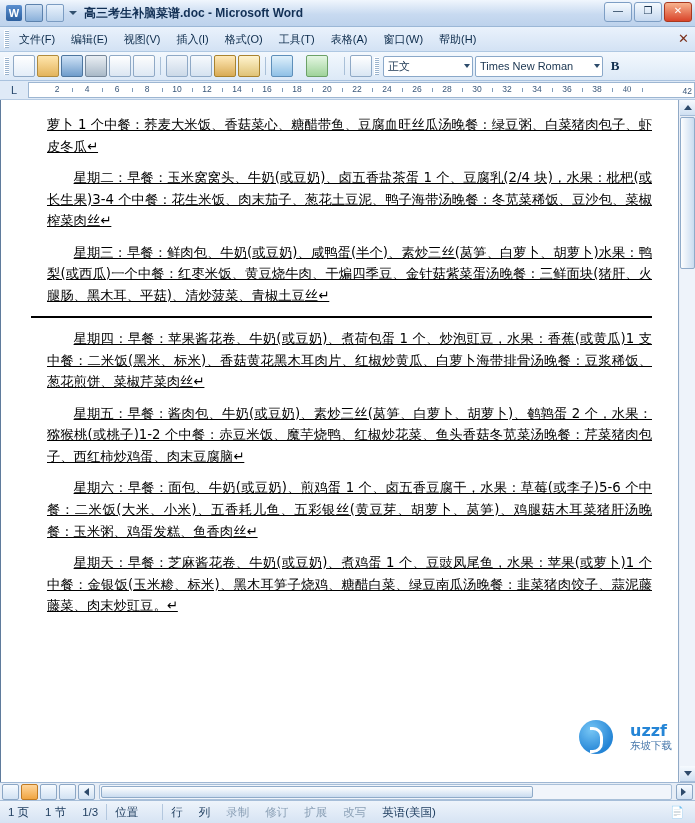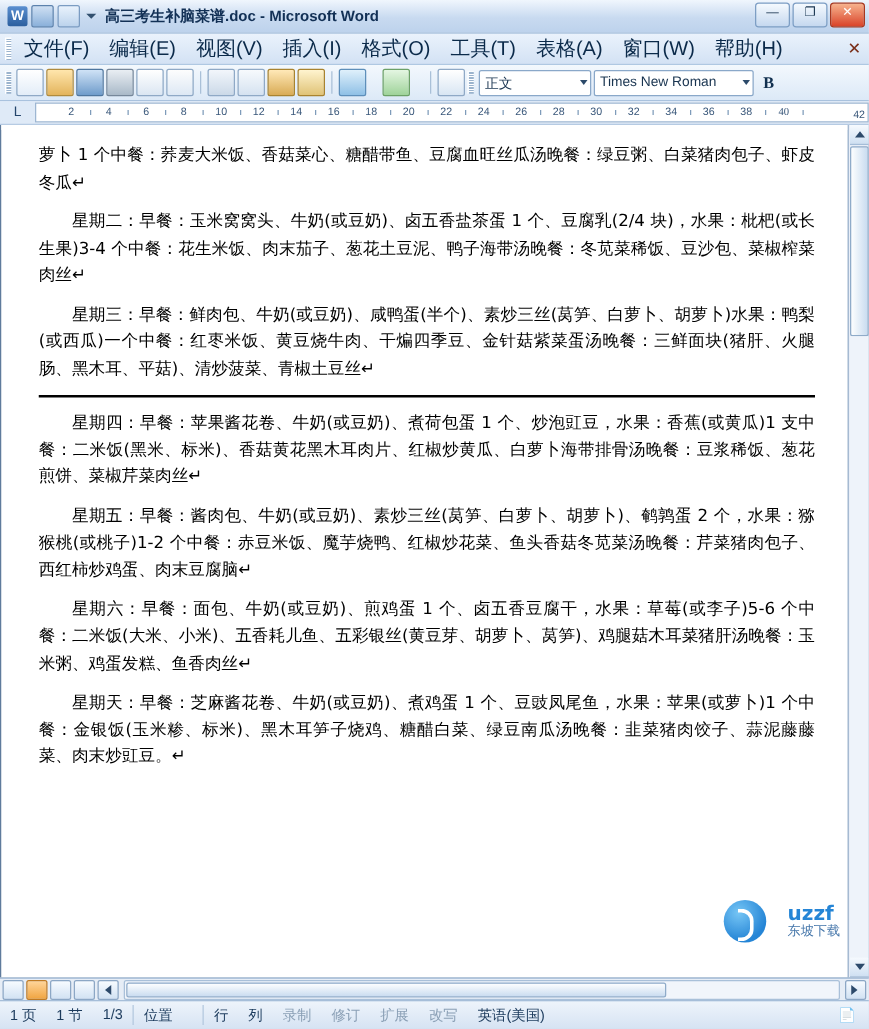--- a/index.html
+++ b/index.html
@@ -60,21 +60,21 @@
   
   .menubar{
     height:24px;
     background:linear-gradient(#eaf2fc,#d3e2f4);
     border-bottom:1px solid #afc8e2;
     display:flex;align-items:center;
     padding-left:4px;
     position:relative;
   }
   .menu-item{
-    font-size:16px;color:#0b2a4a;padding:3px 8px;white-space:nowrap;
+    font-size:11px;color:#0b2a4a;padding:3px 8px;white-space:nowrap;
   }
   .menu-close{
     position:absolute;right:6px;top:4px;font-size:13px;color:#7a2f1a;font-weight:bold;
   }
   
   .toolbar{
     height:28px;
     background:linear-gradient(#f3f8fd,#dce9f7);
     border-bottom:1px solid #a9c2de;
     display:flex;align-items:center;gap:2px;
@@ -131,21 +131,21 @@
     border-left:1px solid #5f7b9c;
   }
   .pagetop{height:4px;background:#ffffff;}
   .content{
     padding:10px 26px 0 30px;
     font-family:"DejaVu Sans","Liberation Sans",sans-serif;
     font-size:13.3px;color:#000;
     line-height:1.62;
     text-align:justify;
   }
-  .para{margin:0 0 10px 0;text-indent:0;}
+  .para{margin:0 0 10px 16px;text-indent:0;text-decoration:underline;}
   .para.indent{text-indent:2em;}
   .divider{
     border-top:2px solid #000;margin:8px 0 10px 0;
   }
   
   .vscroll{
     width:16px;background:#e8eef7;border-left:1px solid #90a9c6;
     display:flex;flex-direction:column;align-items:center;
   }
   .vbtn{

